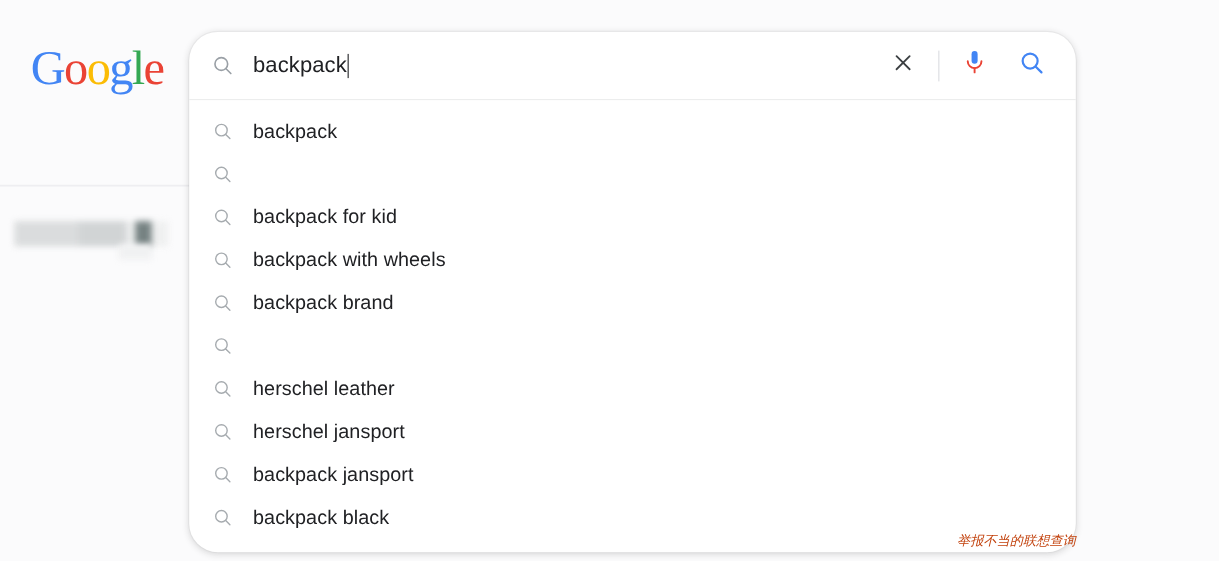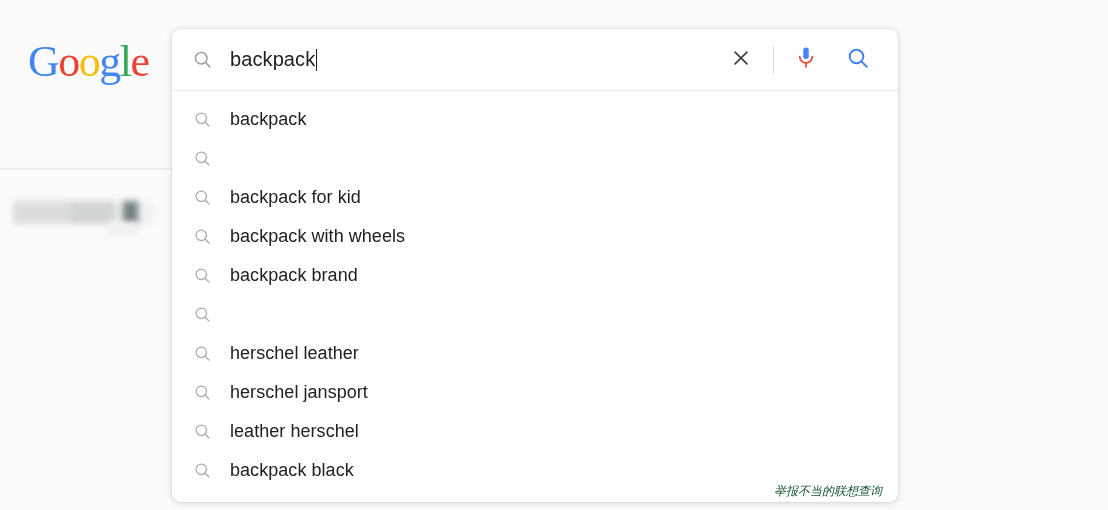--- a/index.html
+++ b/index.html
@@ -78,24 +78,24 @@
     user-select: none;
     white-space: nowrap;
   }
   #google-logo span { display: inline-block; }
 
   
   #search-card {
     position: absolute;
     left: 172px;
     top: 29px;
-    width: 726px;
+    width: 806px;
     height: 473px;
     background: #ffffff;
-    border-radius: 9px;
+    border-radius: 26px;
     box-shadow: 0 1px 7px rgba(32,33,36,.18), 0 0 0 1px rgba(32,33,36,.03);
   }
 
   
   #search-input-row {
     position: relative;
     height: 61px;
     display: flex;
     align-items: center;
   }
@@ -167,25 +167,25 @@
   .suggestion-label {
     font-size: 18px;
     color: #202124;
     letter-spacing: .05px;
     padding-left: 8px;
   }
 
   
   #report-note {
     position: absolute;
-    right: 16px;
+    right: 0;
     bottom: 2px;
     font-size: 12px;
     font-style: italic;
-    color: #14532d;
+    color: #c2410c;
     filter: blur(.5px);
     white-space: nowrap;
     user-select: none;
   }
 </style>
 </head>
 <body>
 
 <div id="page-bg"></div>
 
@@ -335,21 +335,21 @@
     <span class="suggestion-label">herschel jansport</span>
   </div>
 
   <div class="suggestion-row">
     <span class="suggestion-icon">
       <svg width="19" height="19" viewBox="0 0 24 24" fill="none" aria-hidden="true">
         <circle cx="10.5" cy="10.5" r="6.6" stroke="#a6abaf" stroke-width="1.6"></circle>
         <line x1="15.4" y1="15.4" x2="20.2" y2="20.2" stroke="#a6abaf" stroke-width="1.6" stroke-linecap="round"></line>
       </svg>
     </span>
-    <span class="suggestion-label">leather herschel</span>
+    <span class="suggestion-label">backpack jansport</span>
   </div>
 
   <div class="suggestion-row">
     <span class="suggestion-icon">
       <svg width="19" height="19" viewBox="0 0 24 24" fill="none" aria-hidden="true">
         <circle cx="10.5" cy="10.5" r="6.6" stroke="#a6abaf" stroke-width="1.6"></circle>
         <line x1="15.4" y1="15.4" x2="20.2" y2="20.2" stroke="#a6abaf" stroke-width="1.6" stroke-linecap="round"></line>
       </svg>
     </span>
     <span class="suggestion-label">backpack black</span>

